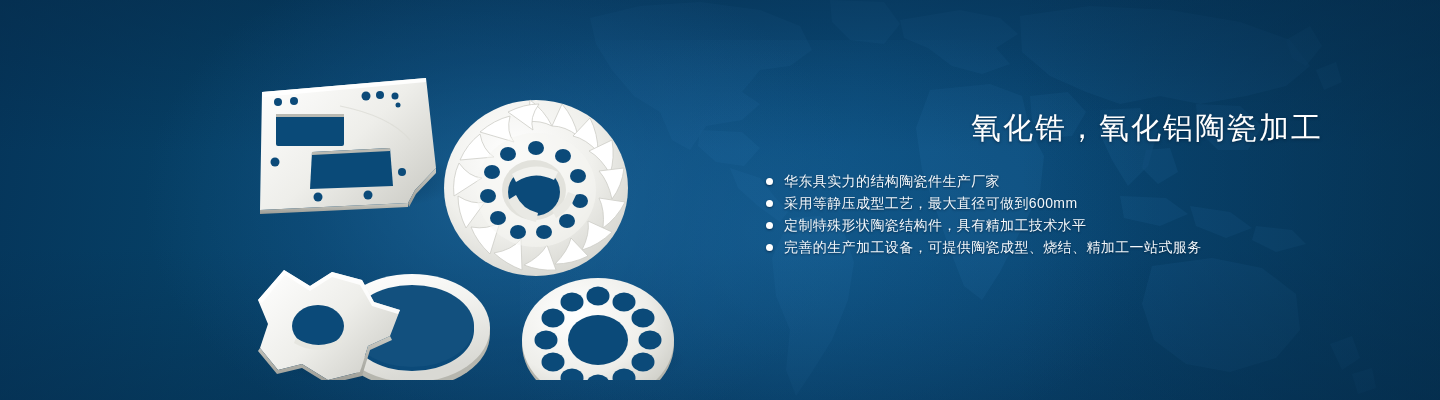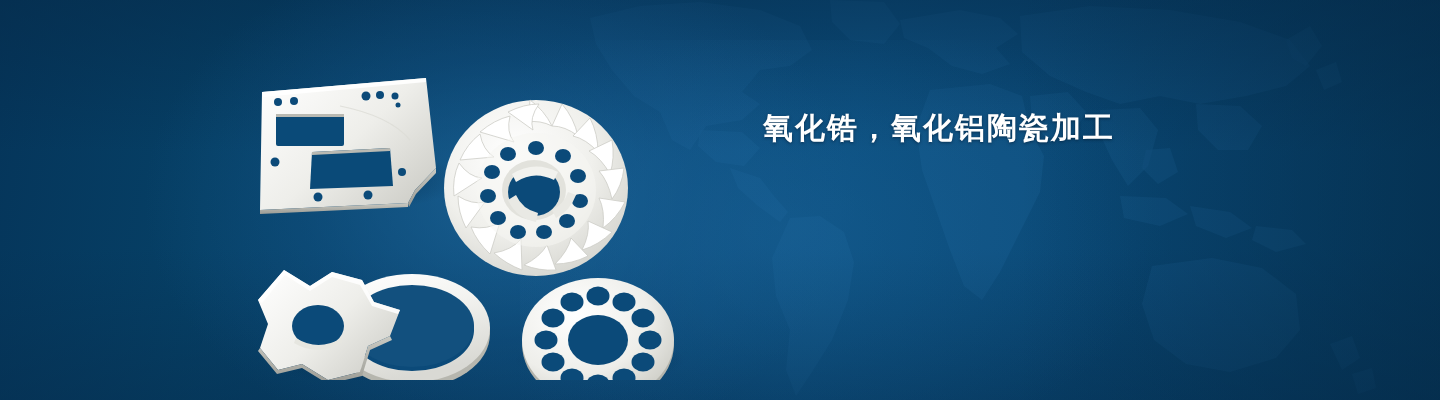--- a/index.html
+++ b/index.html
@@ -76,24 +76,25 @@
     position: absolute;
     left: 763px;
     top: 108px;
     width: 560px;
   }
   .headline {
     font-size: 30px;
     line-height: 40px;
     color: #ffffff;
     letter-spacing: 2px;
-    font-weight: 700;
+    font-weight: 400;
     white-space: nowrap;
     text-shadow: 0 1px 3px rgba(0,20,40,0.55);
     margin: 0 0 22px 0;
+    text-align: right;
   }
   .bullets {
     list-style: none;
     margin: 0;
     padding: 0;
   }
   .bullets li {
     display: flex;
     align-items: center;
     height: 22px;
@@ -325,15 +326,33 @@
           <path d="M33.5 -22 a11.5 9.5 0 0 1 23 0 a11.5 9.5 0 0 0 -23 0"></path>
           <path d="M-37.5 -38 a11.5 9.5 0 0 1 23 0 a11.5 9.5 0 0 0 -23 0"></path>
           <path d="M-56.5 -22 a11.5 9.5 0 0 1 23 0 a11.5 9.5 0 0 0 -23 0"></path>
         </g>
       </g>
     </svg>
   </div>
 
   <div class="copy">
     <h1 class="headline">氧化锆，氧化铝陶瓷加工</h1>
+    <ul class="bullets">
+      <li>
+        <span class="dot"></span>
+        <span class="btext">华东具实力的结构陶瓷件生产厂家</span>
+      </li>
+      <li>
+        <span class="dot"></span>
+        <span class="btext">采用等静压成型工艺，最大直径可做到600mm</span>
+      </li>
+      <li>
+        <span class="dot"></span>
+        <span class="btext">定制特殊形状陶瓷结构件，具有精加工技术水平</span>
+      </li>
+      <li>
+        <span class="dot"></span>
+        <span class="btext">完善的生产加工设备，可提供陶瓷成型、烧结、精加工一站式服务</span>
+      </li>
+    </ul>
   </div>
 
 </div>
 
 </body></html>

